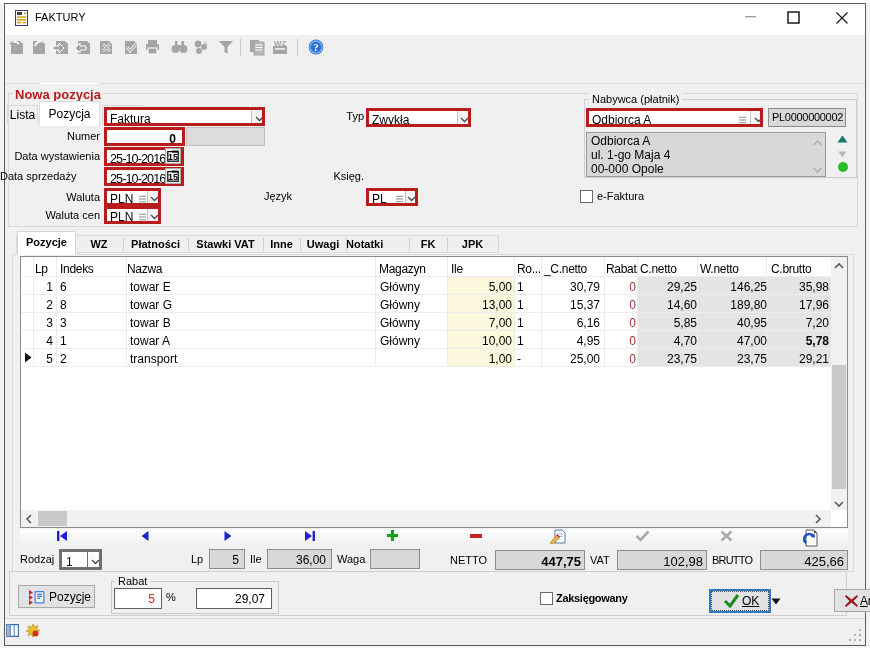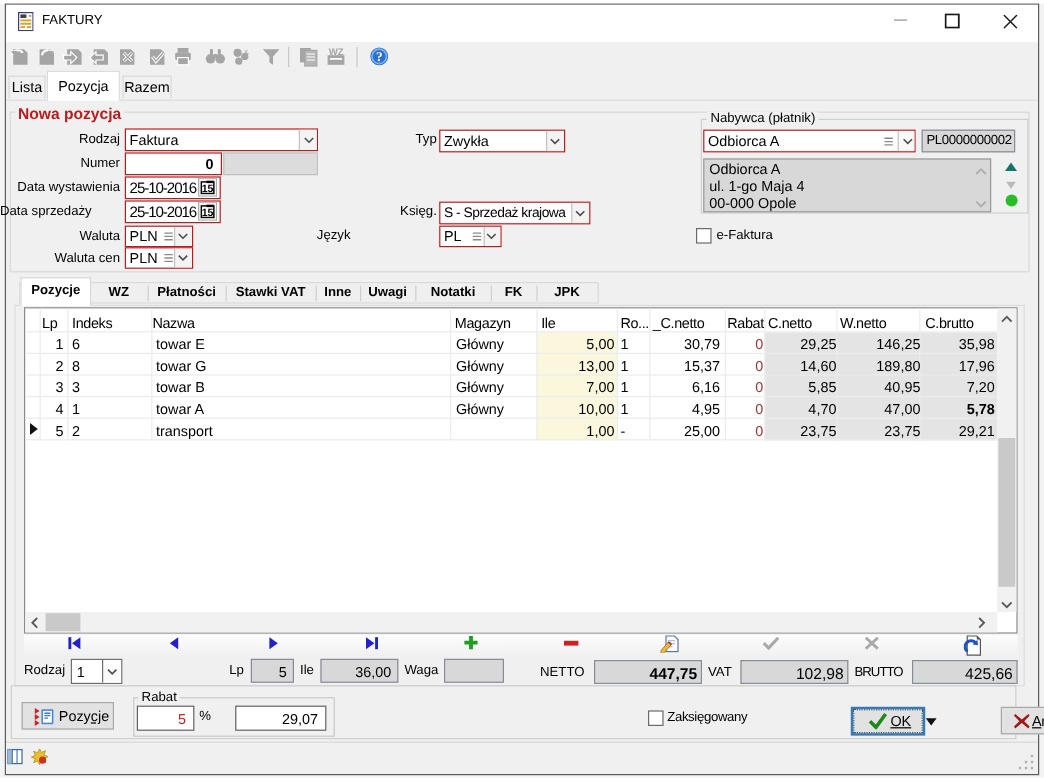--- a/index.html
+++ b/index.html
@@ -3,26 +3,26 @@
 <meta charset="utf-8">
 <style>
 * { margin:0; padding:0; box-sizing:border-box; }
 html,body { width:870px; height:648px; overflow:hidden; }
 body { font-family:"Liberation Sans", sans-serif; font-size:12px; color:#000; background:#ffffff; }
 #page { position:relative; width:870px; height:648px; background:#f3f3f3; }
 #win { position:absolute; left:4px; top:3px; width:862px; height:643px; border:1px solid #5c5c5c; background:#f0f0f0; }
 .abs { position:absolute; }
 #titlebar { position:absolute; left:5px; top:4px; width:860px; height:31px; background:#ffffff; }
 #toolbar { position:absolute; left:5px; top:35px; width:860px; height:25px; background:#f0f0f0; }
-.tab1 { position:absolute; background:#f0f0f0; border:1px solid #d9d9d9; border-bottom:none; text-align:center; font-size:12px; }
+.tab1 { position:absolute; background:#f0f0f0; border:1px solid #d9d9d9; border-bottom:none; text-align:center; font-size:12px;margin-top:42px; }
 .tab1.active { background:#ffffff; border:1px solid #dcdcdc; z-index:3; }
 .gb { position:absolute; border:1px solid #d9d9d9; }
 .gb2 { position:absolute; border:1px solid #cfcfcf; }
 .lbl { position:absolute; font-size:11px; white-space:nowrap; }
-.field { position:absolute; background:#fff; border:1px solid #b91c1c; font-size:12px; white-space:nowrap; overflow:hidden; }
+.field { position:absolute; background:#fff; border:3px solid #b91c1c; font-size:12px; white-space:nowrap; overflow:hidden; }
 .gfield { position:absolute; background:#d8d8d8; border:1px solid #888c94; font-size:12px; white-space:nowrap; }
 .num { text-align:right; }
 .hdrtxt { position:absolute; font-size:12px; color:#000; white-space:nowrap; letter-spacing:-0.3px; }
 .cell { position:absolute; font-size:12px; white-space:nowrap; }
 .sb { position:absolute; background:#f1f1f1; }
 .sb-thumb { position:absolute; background:#c9c9c9; }
 .btn { position:absolute; background:#e2e2e2; border:1px solid #a8a8a8; font-size:12px; }
 .ck { position:absolute; width:13px; height:13px; background:#fff; border:1px solid #6a6a6a; }
 .colv { position:absolute; width:1px; background:#ececec; }
 .rowh { position:absolute; height:1px; background:#ececec; }
@@ -181,27 +181,20 @@
 <div class="field" style="left:104px;top:167px;width:80px;height:19px;">
   <div class="abs" style="left:3px;top:2px;font-size:12.6px;letter-spacing:-0.9px;">25-10-2016</div>
 </div>
 <svg class="abs" style="left:165px;top:168px" width="16" height="16" viewBox="0 0 16 16">
       <rect x="0.5" y="0.5" width="15" height="15" fill="#f2f2f2" stroke="#adadad" stroke-width="1"></rect>
       <rect x="2.8" y="3.6" width="10.4" height="9.6" fill="#fff" stroke="#000" stroke-width="1.2"></rect>
       <rect x="7" y="2.6" width="6.2" height="2" fill="#000"></rect>
       <text x="8" y="11.6" font-size="8.8" font-weight="bold" fill="#000" text-anchor="middle" font-family="Liberation Sans">15</text>
     </svg>
 <div class="lbl" style="left:264px;top:170px;width:100px;text-align:right;">Księg.</div>
-<div class="field" style="left:366px;top:168px;width:126px;height:19px;">
-  <div class="abs" style="left:3px;top:3px;font-size:11.5px;letter-spacing:-0.4px;">S - Sprzedaż krajowa</div>
-  <div class="abs" style="left:109px;top:0;width:15px;height:17px;background:#f3f3f3;border-left:1px solid #c2c2c2;"></div>
-  <svg class="abs" style="left:112px;top:6px" width="9" height="6" viewBox="0 0 9 6">
-        <path d="M1 1 l3.5 3.5 L8 1" fill="none" stroke="#4a4a4a" stroke-width="1.3"></path>
-      </svg>
-</div>
 
 <div class="lbl" style="left:0px;top:191px;width:100px;text-align:right;">Waluta</div>
 <div class="field" style="left:104px;top:188px;width:57px;height:18px;">
   <div class="abs" style="left:3px;top:1px;">PLN</div>
   <svg class="abs" style="left:31px;top:4px" width="9" height="8" viewBox="0 0 9 8">
         <path d="M1 1.2 h7 M1 4 h7 M1 6.8 h7" stroke="#8a8a8a" stroke-width="1.1"></path>
       </svg>
   <div class="abs" style="left:40px;top:0;width:15px;height:16px;background:#f3f3f3;border-left:1px solid #c2c2c2;"></div>
   <svg class="abs" style="left:43px;top:5px" width="9" height="6" viewBox="0 0 9 6">
         <path d="M1 1 l3.5 3.5 L8 1" fill="none" stroke="#4a4a4a" stroke-width="1.3"></path>
@@ -260,21 +253,21 @@
 <div class="abs" style="left:838px;top:162px;width:10px;height:10px;border-radius:50%;background:#28bd28;"></div>
 <div class="ck" style="left:580px;top:190px;"></div>
 <div class="lbl" style="left:597px;top:190px;">e-Faktura</div>
 
 <div class="abs" style="left:16px;top:235px;width:483px;height:18px;background:#efefef;border:1px solid #dadada;"></div>
 <div class="lbl" style="left:75px;top:238px;width:48px;text-align:center;font-weight:bold;">WZ</div>
 <div class="lbl" style="left:123px;top:238px;width:65px;text-align:center;font-weight:bold;">Płatności</div>
 <div class="lbl" style="left:188px;top:238px;width:75px;text-align:center;font-weight:bold;">Stawki VAT</div>
 <div class="lbl" style="left:263px;top:238px;width:37px;text-align:center;font-weight:bold;">Inne</div>
 <div class="lbl" style="left:300px;top:238px;width:46px;text-align:center;font-weight:bold;">Uwagi</div>
-<div class="lbl" style="left:346px;top:238px;width:63px;text-align:center;font-weight:bold;">Notatki</div>
+<div class="lbl" style="left:346px;top:238px;width:63px;font-weight:bold;">Notatki</div>
 <div class="lbl" style="left:409px;top:238px;width:38px;text-align:center;font-weight:bold;">FK</div>
 <div class="lbl" style="left:447px;top:238px;width:51px;text-align:center;font-weight:bold;">JPK</div>
 <div class="abs" style="left:123px;top:238px;width:1px;height:13px;background:#cfcfcf;"></div>
 <div class="abs" style="left:188px;top:238px;width:1px;height:13px;background:#cfcfcf;"></div>
 <div class="abs" style="left:263px;top:238px;width:1px;height:13px;background:#cfcfcf;"></div>
 <div class="abs" style="left:300px;top:238px;width:1px;height:13px;background:#cfcfcf;"></div>
 <div class="abs" style="left:346px;top:238px;width:1px;height:13px;background:#cfcfcf;"></div>
 <div class="abs" style="left:409px;top:238px;width:1px;height:13px;background:#cfcfcf;"></div>
 <div class="abs" style="left:447px;top:238px;width:1px;height:13px;background:#cfcfcf;"></div>
 <div class="abs" style="left:17px;top:231px;width:59px;height:24px;background:#ffffff;border:1px solid #d6d6d6;border-bottom:none;z-index:3;"></div>
@@ -467,21 +460,21 @@
     <path d="M9 5.4 h5 M9 7.4 h5 M9 9.4 h3" stroke="#3377cc" stroke-width="1.1"></path>
   </svg>
   <div class="abs" style="left:30px;top:4px;">Pozy<span style="text-decoration:underline;">cj</span>e</div>
 </div>
 <div class="gb2" style="left:111px;top:581px;width:168px;height:33px;border-color:#c9c9c9;"></div>
 <div class="lbl" style="left:115px;top:575px;background:#f0f0f0;padding:0 3px;">Rabat</div>
 <div class="abs" style="left:114px;top:588px;width:48px;height:21px;background:#fff;border:1px solid #5f5f5f;font-size:12px;color:#cc2222;text-align:right;padding:3px 6px 0 0;">5</div>
 <div class="lbl" style="left:166px;top:591px;">%</div>
 <div class="abs" style="left:196px;top:588px;width:76px;height:21px;background:#fff;border:1px solid #5f5f5f;font-size:12px;text-align:right;padding:3px 6px 0 0;">29,07</div>
 <div class="ck" style="left:540px;top:592px;"></div>
-<div class="lbl" style="left:556px;top:592px;letter-spacing:-0.3px;">Zaksięgowany</div>
+<div class="lbl" style="left:556px;top:592px;letter-spacing:-0.3px;font-weight:bold;">Zaksięgowany</div>
 <div class="abs" style="left:709px;top:589px;width:62px;height:24px;background:#e2e2e2;border:2px solid #2e7bbf;">
   <div class="abs" style="left:1px;top:1px;width:56px;height:18px;outline:1px dotted #555;"></div>
   <svg class="abs" style="left:12px;top:2px" width="17" height="15" viewBox="0 0 17 15">
         <path d="M2 8 L7 13 L15 2" fill="none" stroke="#1d8a1d" stroke-width="3"></path>
       </svg>
   <div class="abs" style="left:31px;top:3px;"><span style="text-decoration:underline;">OK</span></div>
 </div>
 <svg class="abs" style="left:771px;top:598px" width="10" height="7" viewBox="0 0 10 7">
       <path d="M0.5 0.5 h9 L5 6.5 z" fill="#111"></path>
     </svg>

